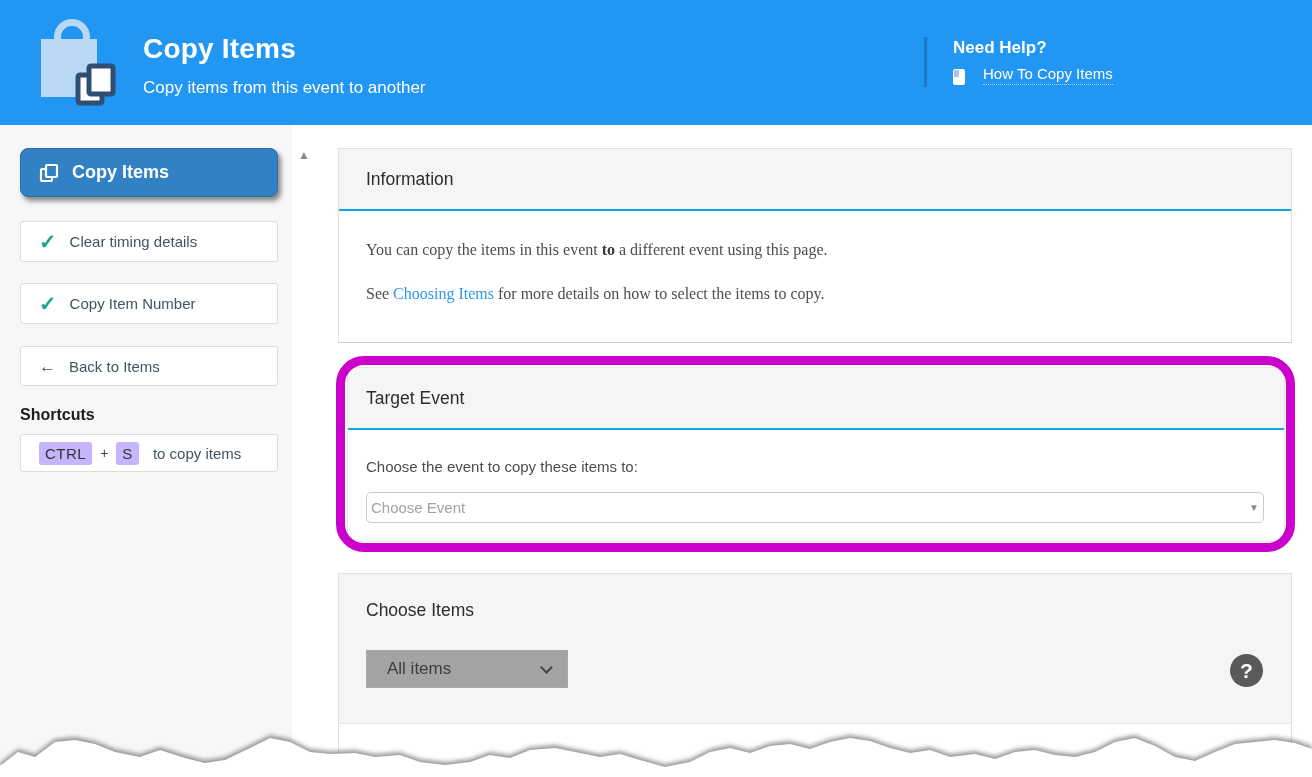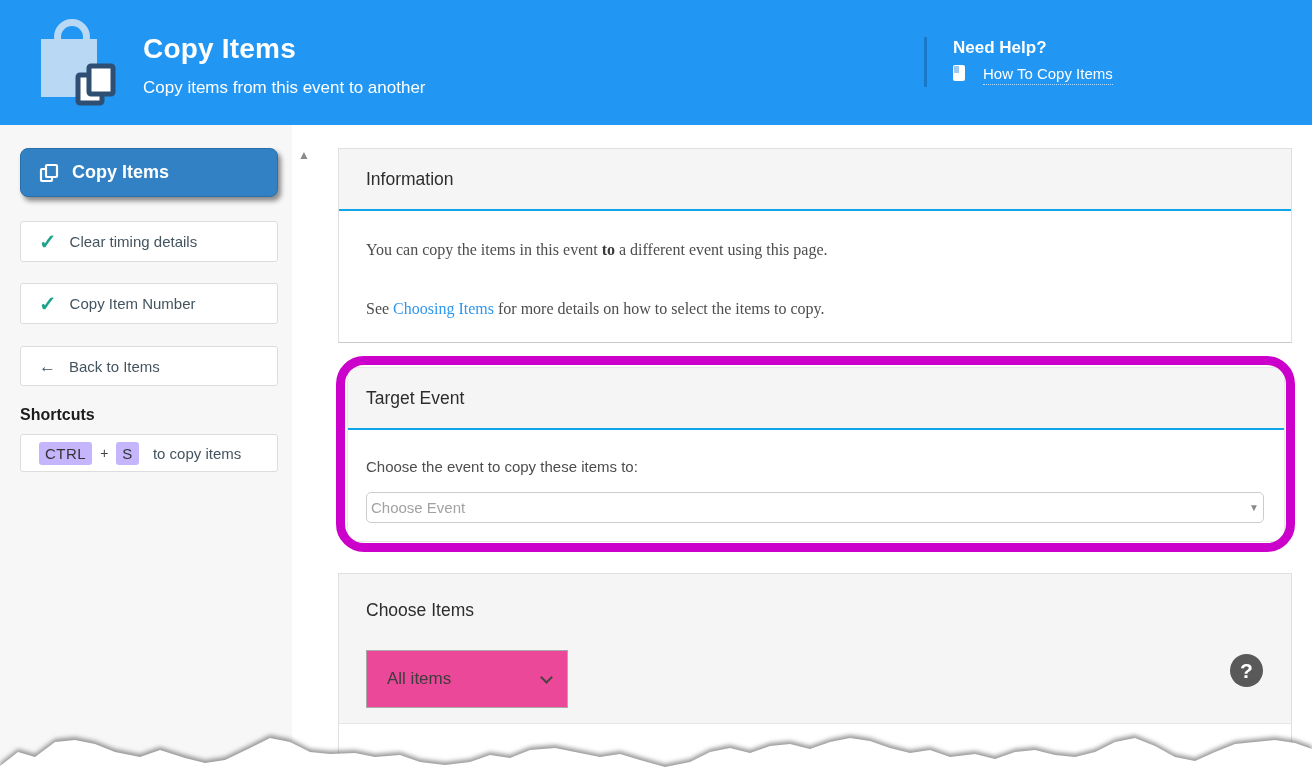--- a/index.html
+++ b/index.html
@@ -9,21 +9,21 @@
   
   .app-header { position:absolute; left:0; top:0; width:1312px; height:125px; background:#2196f3; }
   .bag-wrap { position:absolute; left:38px; top:10px; width:72px; height:96px; }
   .bag-handle { position:absolute; left:16px; top:9px; width:36px; height:36px; border:7px solid #b9d8f3; border-radius:50%; }
   .bag-body { position:absolute; left:3px; top:29px; width:56px; height:58px; background:#b9d8f3; }
   .bag-copy { position:absolute; right:-8px; bottom:-3px; }
   .hdr-title { position:absolute; left:143px; top:33px; color:#fff; font-size:28px; font-weight:700; letter-spacing:0.2px; }
   .hdr-sub { position:absolute; left:143px; top:78px; color:#fff; font-size:17px; }
   .hdr-divider { position:absolute; left:924px; top:37px; width:3px; height:50px; background:rgba(10,70,120,0.35); }
   .need-help { position:absolute; left:953px; top:38px; color:#fff; font-size:17px; font-weight:700; }
-  .help-row { position:absolute; left:953px; top:65px; display:flex; align-items:flex-start; gap:18px; }
+  .help-row { position:absolute; left:953px; top:65px; display:flex; align-items:flex-end; gap:18px; }
   .book-icon { position:relative; width:12px; height:16px; background:#fff; border-radius:2px; }
   .book-icon::before { content:""; position:absolute; left:1px; top:1px; width:5px; height:7px; background:#9dc8f0; }
   .help-link { color:#fff; font-size:15px; border-bottom:1px dotted rgba(255,255,255,0.65); padding-bottom:2px; cursor:pointer; }
 
   
   .sidebar { position:absolute; left:0; top:125px; width:292px; height:652px; background:#f7f7f7; }
   .side-btn { position:absolute; left:20px; top:23px; width:258px; height:49px; background:#3181c4; border:1px solid #2a6faa; border-radius:8px; box-shadow:3px 4px 5px rgba(0,0,0,0.45); display:flex; align-items:center; padding-left:17px; gap:12px; cursor:pointer; }
   .side-btn-label { color:#fff; font-size:18px; font-weight:700; }
   .side-card { position:absolute; left:20px; width:258px; background:#fff; border:1px solid #ddd; border-radius:3px; display:flex; align-items:center; padding-left:18px; gap:13px; cursor:pointer; }
   .card-toggle1 { top:96px; height:41px; }
@@ -39,37 +39,37 @@
   .shortcut-desc { color:#44545f; font-size:15px; margin-left:6px; }
   .scroll-up { position:absolute; left:298px; top:148px; color:#8b8b8b; font-size:12px; cursor:pointer; }
 
   
   .panel { position:absolute; background:#fff; border:1px solid #e0e0e0; border-bottom-color:#c9c9c9; }
   .panel-header { background:#f5f5f5; border-bottom:2px solid #0ea5e9; display:flex; align-items:center; }
   .panel-title { color:#2d2d2d; font-size:17.5px; }
   .p-info { left:338px; top:148px; width:954px; height:195px; }
   .p-info .panel-header { height:62px; padding-left:27px; }
   .p-info-body { padding:30px 27px 0 27px; color:#4d4d4d; font-size:16px;font-family:Liberation Serif, serif; }
-  .p-info-body p + p { margin-top:41px; }
+  .p-info-body p + p { margin-top:26px; }
   .bold-to { font-weight:700; color:#3a3a3a; }
   .text-link { color:#2e97f0; cursor:pointer; }
 
   .highlight-ring { position:absolute; left:336px; top:356px; width:959px; height:196px; border:9px solid #cb00cb; border-radius:28px; pointer-events:none; z-index:5; }
   .p-target { left:347px; top:367px; width:938px; height:175px; border-color:#e7e7e7; }
   .p-target .panel-header { height:62px; padding-left:18px; }
   .p-target-body { padding:28px 20px 0 18px; }
   .target-label { color:#4d4d4d; font-size:15px; }
   .fake-select { margin-top:17px; width:898px; height:31px; border:1px solid #ccc; border-radius:5px; background:#fff; display:flex; align-items:center; justify-content:space-between; padding:0 4px; cursor:pointer; }
   .fake-select .ph { color:#a2a2a2; font-size:15px; }
   .fake-select .caret { color:#8a8a8a; font-size:10px; }
 
   .p-choose { left:338px; top:573px; width:954px; height:204px; border-bottom:none; }
   .p-choose-header { position:relative; background:#f5f5f5; height:150px; border-bottom:1px solid #e7e7e7; }
   .p-choose-title { position:absolute; left:27px; top:26px; color:#2d2d2d; font-size:17.5px; }
-  .native-select { position:absolute; left:27px; top:76px; width:202px; height:58px; background:#ec4899; border:1px solid #a9a9a9; display:flex; align-items:center; justify-content:space-between; padding:0 16px 0 20px; cursor:pointer; }
+  .native-select { position:absolute; left:27px; top:76px; width:202px; height:38px; background:#a3a3a3; border:1px solid #a9a9a9; display:flex; align-items:center; justify-content:space-between; padding:0 16px 0 20px; cursor:pointer; }
   .native-select .val { color:#3d3d3d; font-size:17px; }
   .chev { width:9px; height:9px; border-right:2px solid #444; border-bottom:2px solid #444; transform:rotate(45deg); margin-top:-4px; }
   .help-circle { position:absolute; right:28px; top:80px; width:33px; height:33px; border-radius:50%; background:#595959; color:#fff; font-size:21px; font-weight:700; display:flex; align-items:center; justify-content:center; cursor:pointer; }
 
   
   .tear-svg { position:absolute; left:0; top:700px; width:1312px; height:77px; pointer-events:none; z-index:20; }
   .tear-svg polygon { fill:#ffffff; filter:drop-shadow(0 -3px 2px rgba(70,70,70,0.55)); }
 </style>
 </head>
 <body>

